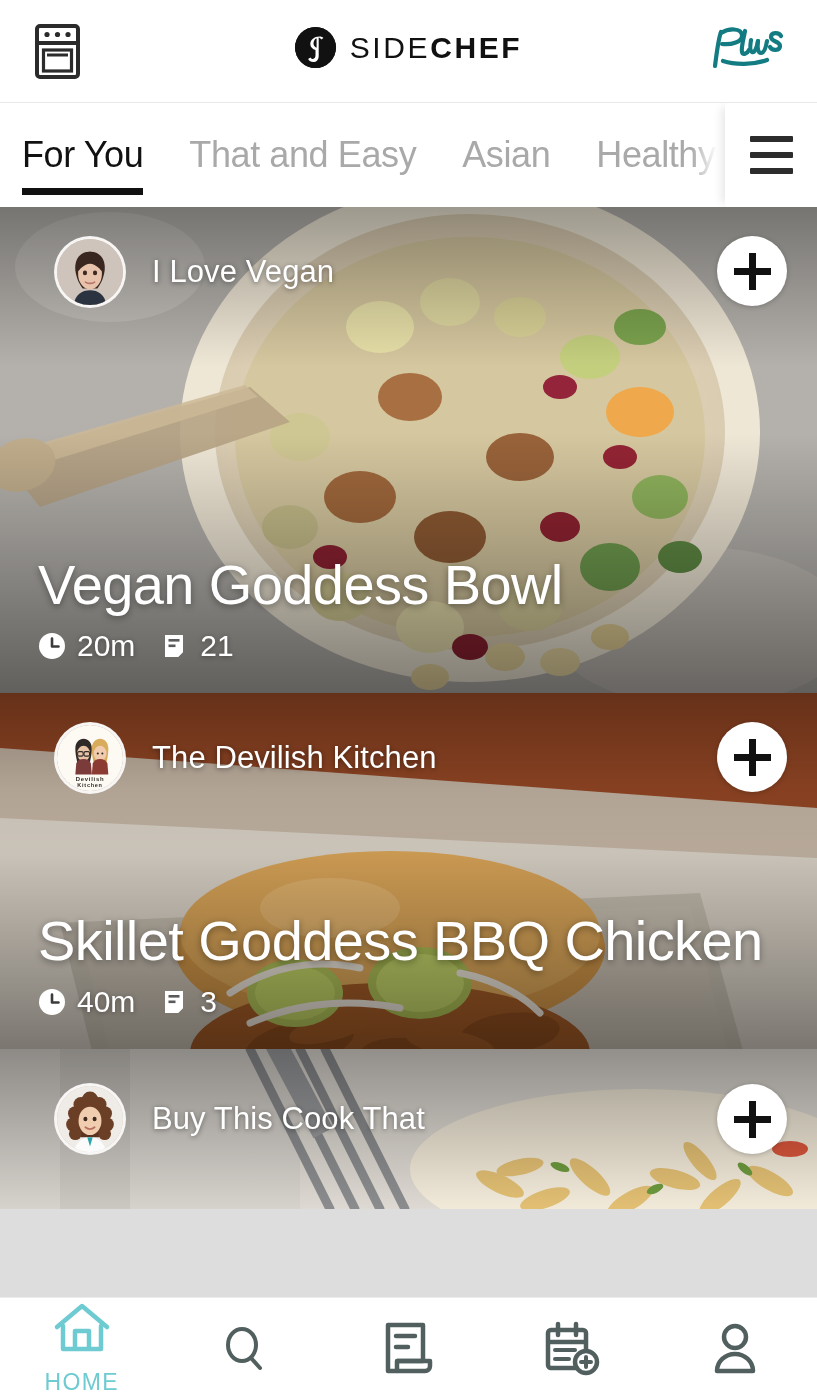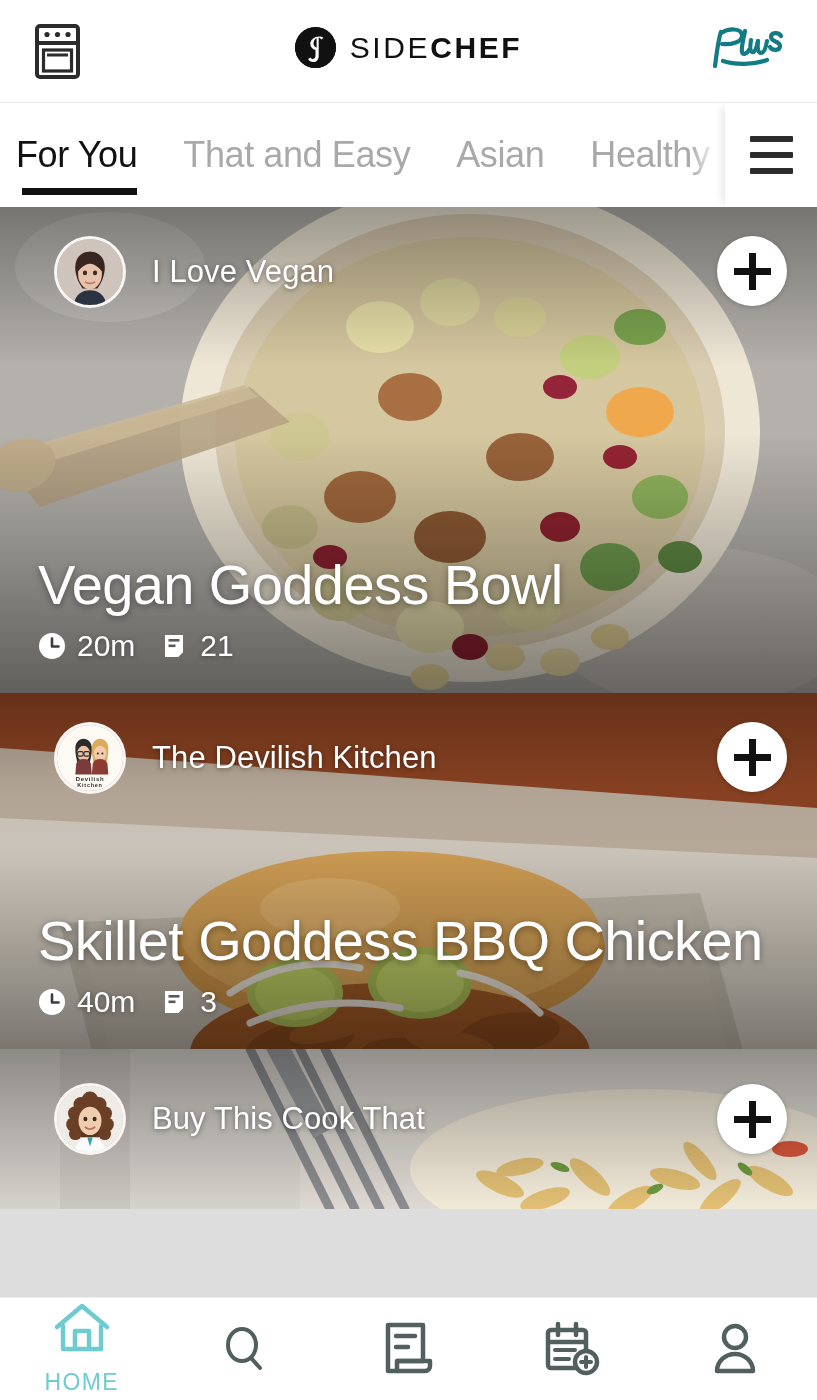--- a/index.html
+++ b/index.html
@@ -43,21 +43,21 @@
   .tabs-scroll {
     position:absolute; left:0; top:0; height:104px;
     display:flex; align-items:center; gap:0;
     white-space:nowrap;
   }
   .tab {
     position:relative; height:104px; display:flex; align-items:center;
     font-size:36px; font-weight:400; color:#a9a9a9;
     padding:0 23px; cursor:pointer; letter-spacing:-0.4px;
   }
-  .tab:first-child { padding-left:16px; }
+  .tab:first-child { padding-left:22px; }
   .tab.active { color:#111; font-weight:500; }
   .tab.active::after {
     content:""; position:absolute; left:22px; right:23px; bottom:12px;
     height:7px; background:#111;
   }
   .tab-fade {
     position:absolute; right:90px; top:0; width:36px; height:104px;
     background:linear-gradient(to right, rgba(255,255,255,0), #fff 72%);
     pointer-events:none;
   }

